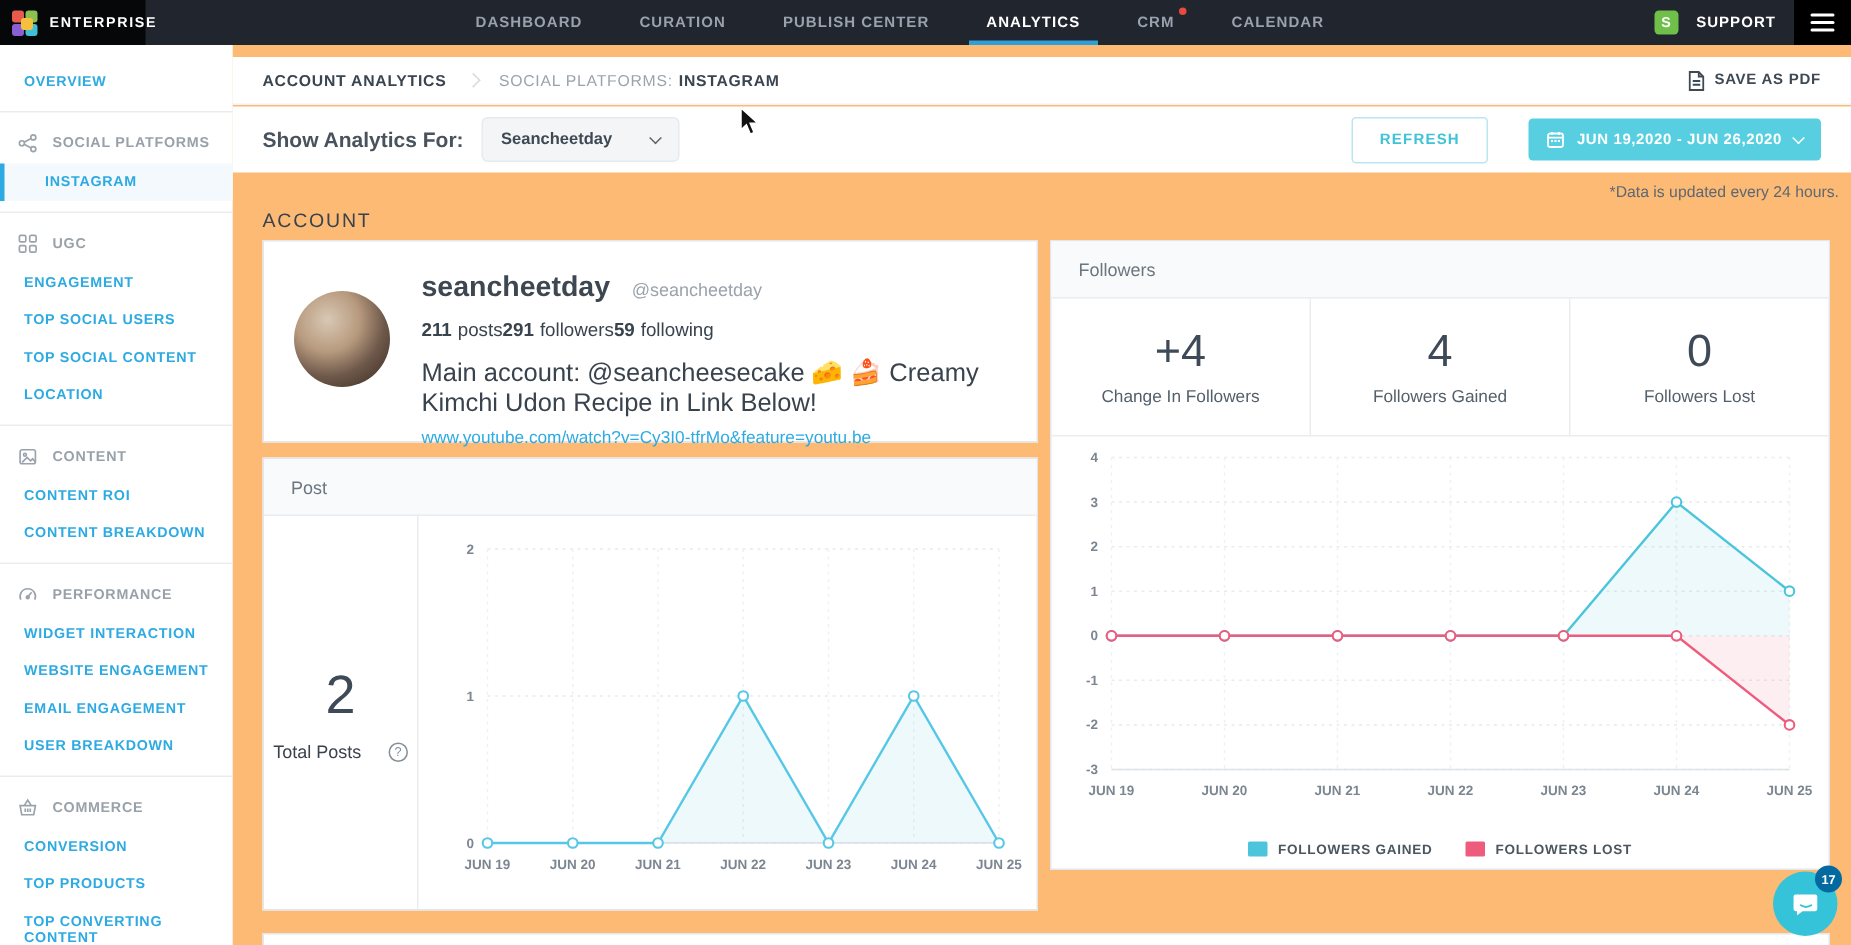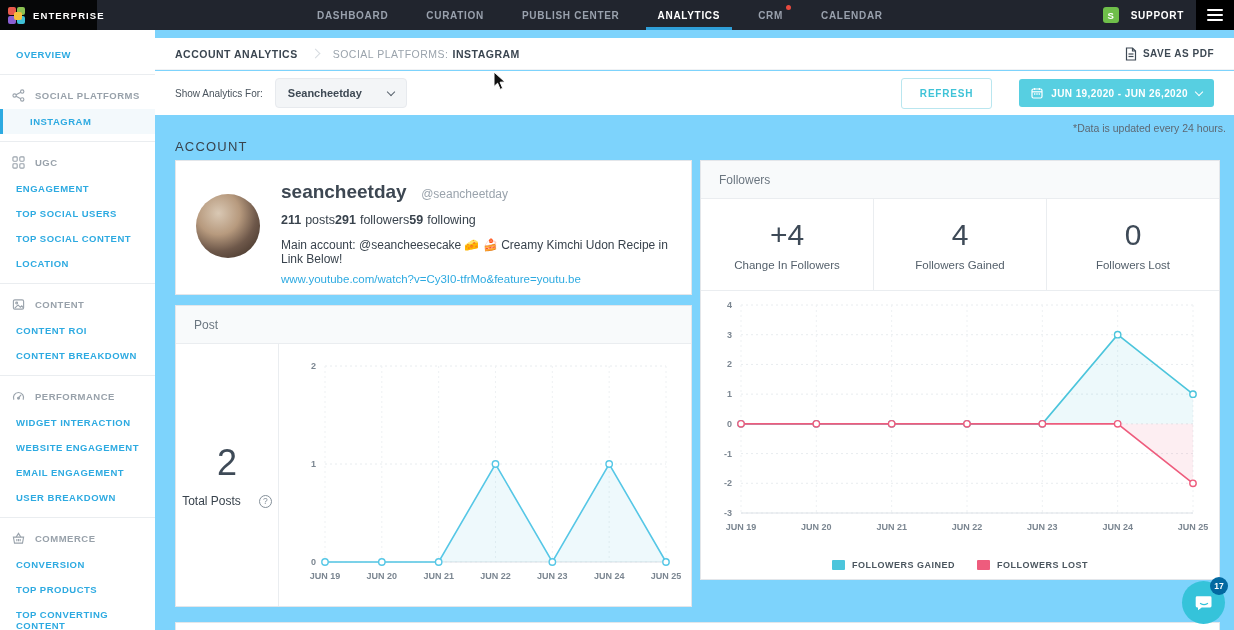--- a/index.html
+++ b/index.html
@@ -31,32 +31,32 @@
   
   .sidebar { position:absolute; top:30px; left:0; width:155px; bottom:0; background:#fff; z-index:10; padding-top:12px; }
   .sb-item, .sb-header { font-size:9.5px; font-weight:bold; letter-spacing:0.5px; }
   .sb-item { display:block; padding:7px 4px 7px 16px; color:#2daae1; cursor:pointer; }
   .sb-item.active { background:#f3f9fc; border-left:3px solid #2daae1; padding-left:27px; }
   .sb-header { display:flex; align-items:center; gap:10px; padding:7px 4px 7px 12px; color:#98a1aa; }
   .sb-header svg { flex:none; }
   .sb-divider { border-top:1px solid #eaedf0; margin:7px 0; }
 
   
-  .main { position:absolute; left:155px; top:30px; right:0; bottom:0; background:#7dd3fc; }
+  .main { position:absolute; left:155px; top:30px; right:0; bottom:0; background:#fdba74; }
 
   .crumb-bar { position:absolute; top:8px; left:0; right:0; height:32px; background:#fff; border-bottom:1px solid #f0f2f4; display:flex; align-items:center; padding:0 20px; }
   .crumb-root { font-size:10.5px; font-weight:bold; color:#3a4550; letter-spacing:0.5px; cursor:pointer; }
   .crumb-sep { width:7px; height:7px; border-top:1px solid #d6dbe0; border-right:1px solid #d6dbe0; transform:rotate(45deg); margin:0 14px; }
   .crumb-muted { font-size:10.5px; color:#9aa3ac; letter-spacing:0.5px; }
   .crumb-cur { font-size:10.5px; font-weight:bold; color:#3a4550; letter-spacing:0.5px; margin-left:4px; }
   .save-pdf { margin-left:auto; display:flex; align-items:center; gap:6px; cursor:pointer;padding-left:19px; }
   .save-pdf span { font-size:10px; font-weight:bold; color:#3e4954; letter-spacing:0.5px; }
 
   .control-bar { position:absolute; top:41px; left:0; right:0; height:44px; background:#fff; display:flex; align-items:center; padding:0 20px; }
-  .show-label { font-size:10px; color:#49535d; font-weight:normal; }
+  .show-label { font-size:14px; color:#49535d; font-weight:bold; }
   .dd { margin-left:12px; background:#f3f5f7; border:1px solid #e7eaee; border-radius:4px; padding:8px 12px; display:flex; align-items:center; min-width:132px; cursor:pointer; }
   .dd-value { font-size:11px; font-weight:bold; color:#3e4954; }
   .chev { width:6px; height:6px; border-right:1.6px solid #5a646e; border-bottom:1.6px solid #5a646e; transform:rotate(45deg); margin-left:auto; margin-top:-3px; }
   .right-controls { margin-left:auto; display:flex; align-items:center; gap:27px; }
   .btn-refresh { background:#fff; border:1px solid #b9e6ef; color:#3fc3d7; font-size:10px; font-weight:bold; letter-spacing:0.8px; padding:9px 18px; border-radius:3px; cursor:pointer; font-family:inherit; }
   .btn-date { background:#57cfe1; border:none; color:#fff; font-size:10px; font-weight:bold; letter-spacing:0.4px; padding:8px 12px; border-radius:3px; display:flex; align-items:center; gap:8px; cursor:pointer; font-family:inherit; }
   .btn-date .chev-w { width:6px; height:6px; border-right:1.6px solid #fff; border-bottom:1.6px solid #fff; transform:rotate(45deg); margin-top:-2px; }
 
   .note-row { position:absolute; top:92px; right:8px; font-size:10.5px; color:#5d6873; }
   .section-title { position:absolute; top:109px; left:20px; font-size:13px; color:#39434d; letter-spacing:1.2px; font-weight:500; }
@@ -66,21 +66,21 @@
 
   
   .account-card { left:20px; top:130px; width:517px; height:135px; }
   .avatar { position:absolute; left:20px; top:33px; width:64px; height:64px; border-radius:50%;
             background:radial-gradient(circle at 35% 30%, #d9c8b4 0%, #b79a7e 35%, #6e584a 62%, #35281f 100%); }
   .acct-info { position:absolute; left:105px; top:20px; right:14px; }
   .acct-name { font-size:19px; font-weight:600; color:#3d4752; display:inline; }
   .acct-handle { font-size:12px; color:#9aa3ac; margin-left:10px; }
   .acct-stats { margin-top:10px; display:flex; font-size:12.5px; color:#39434d; }
   .acct-stats b { margin-right:4px; }
-  .acct-bio { margin-top:11px; font-size:12px; color:#39434d; }
+  .acct-bio { margin-top:11px; font-size:17px; color:#39434d; }
   .acct-link { margin-top:7px; font-size:11.5px; color:#2daae1; cursor:pointer; display:block; text-decoration:none; }
 
   
   .followers-card { left:545px; top:130px; width:520px; height:420px; }
   .f-stats { display:flex; height:92px; border-bottom:1px solid #eaedf0; }
   .f-col { flex:1; display:flex; flex-direction:column; align-items:center; justify-content:center; }
   .f-col + .f-col { border-left:1px solid #eaedf0; }
   .stat-value { font-size:30px; font-weight:300; color:#3e4a57; }
   .stat-label { font-size:11.5px; color:#535f6a; margin-top:7px; }
   .legend { height:32px; display:flex; justify-content:center; align-items:center; gap:22px; }

